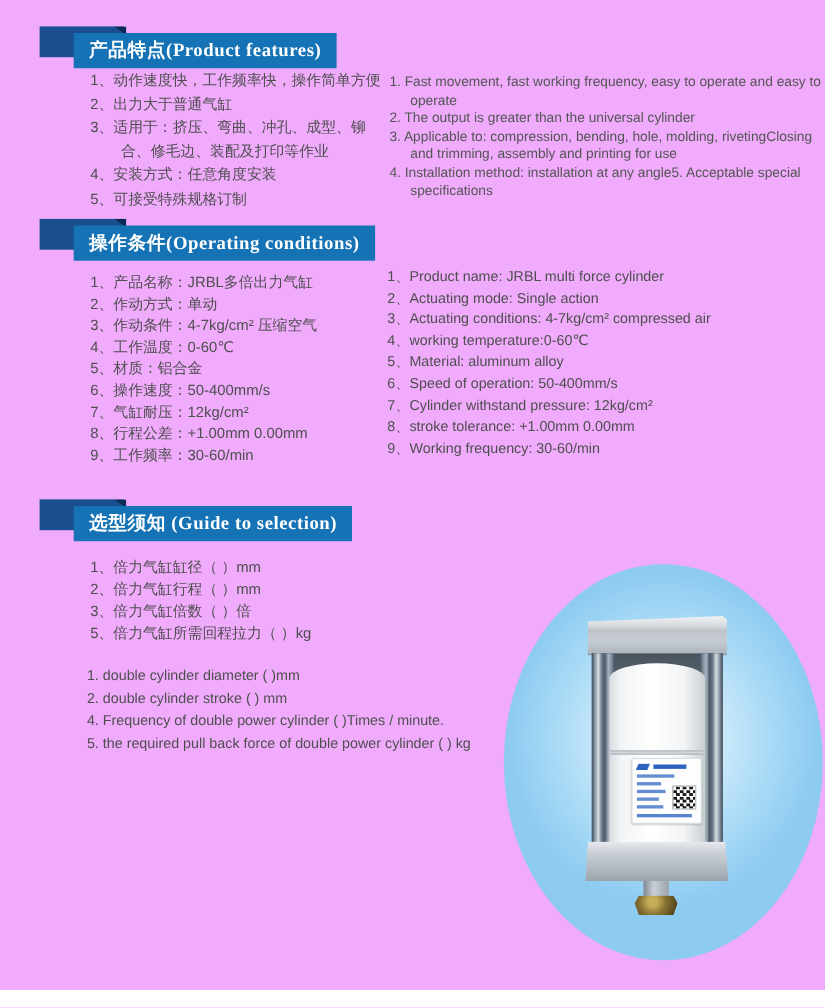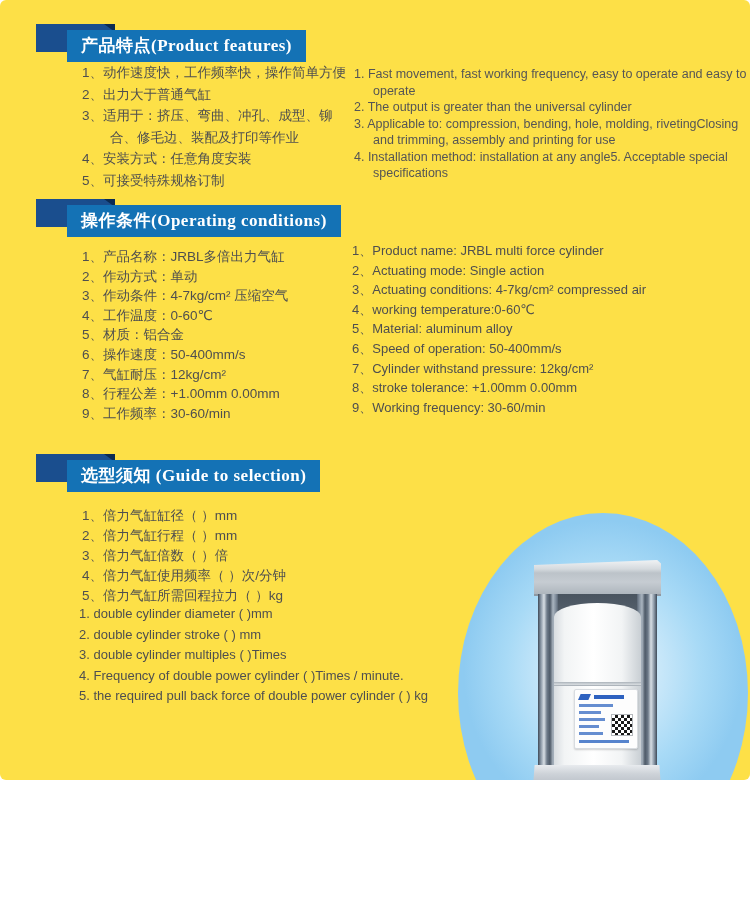--- a/index.html
+++ b/index.html
@@ -1,18 +1,18 @@
 <!DOCTYPE html>
 <html><head>
 <meta charset="utf-8">
 <style>
   html,body{margin:0;padding:0;}
   .page{
-    position:relative;width:750px;height:780px;background:#fde047;overflow:hidden;
-    font-family:"Liberation Sans","DejaVu Sans",sans-serif;color:#4f4f4f;border-radius:6px;
+    position:relative;width:750px;height:900px;background:#f0abfc;overflow:hidden;
+    font-family:"Liberation Sans","DejaVu Sans",sans-serif;color:#4f4f4f;
   }
   
   .sec-header{position:absolute;left:36px;}
   .tab{position:absolute;left:0;top:0;width:77px;height:28px;background:#1a4e8e;}
   .fold{position:absolute;left:68px;top:0;width:11px;height:8px;background:#0b2b52;
         clip-path:polygon(0 0,100% 0,100% 100%);}
   .banner{
     position:absolute;left:31px;top:6px;height:32px;line-height:32px;
     background:#1472b5;color:#ffffff;padding:0 14px;white-space:nowrap;
     font-family:"Liberation Serif","DejaVu Serif",serif;font-weight:bold;
@@ -138,27 +138,25 @@
 
   <div class="sec-header" style="top:454px;">
     <div class="tab"></div>
     <div class="fold"></div>
     <h2 class="banner">选型须知 (Guide to selection)</h2>
   </div>
   <ul class="txt cn s3cn">
     <li>1、倍力气缸缸径（ ）mm</li>
     <li>2、倍力气缸行程（ ）mm</li>
     <li>3、倍力气缸倍数（ ）倍</li>
-    <li>4、倍力气缸使用频率（ ）次/分钟</li>
     <li>5、倍力气缸所需回程拉力（ ）kg</li>
   </ul>
   <ul class="txt en s3en">
     <li>1. double cylinder diameter (   )mm</li>
     <li>2. double cylinder stroke (  ) mm</li>
-    <li>3. double cylinder multiples (  )Times</li>
     <li>4. Frequency of double power cylinder (   )Times / minute.</li>
     <li>5. the required pull back force of double power cylinder (  ) kg</li>
   </ul>
 
   <figure class="product" style="margin:0;">
     <div class="halo"></div>
     <div class="topplate"></div>
     <div class="cylbody">
       <div class="rods left"></div>
       <div class="rods right"></div>

